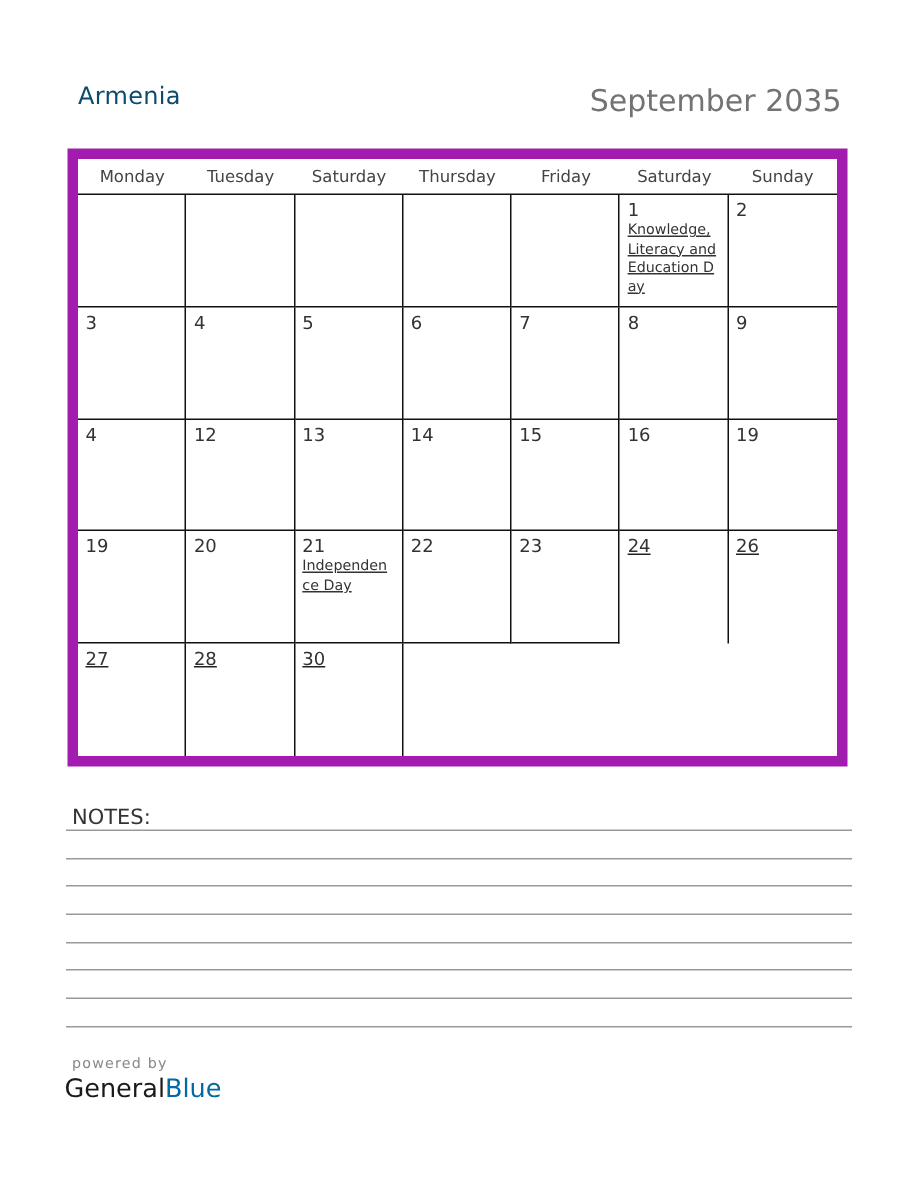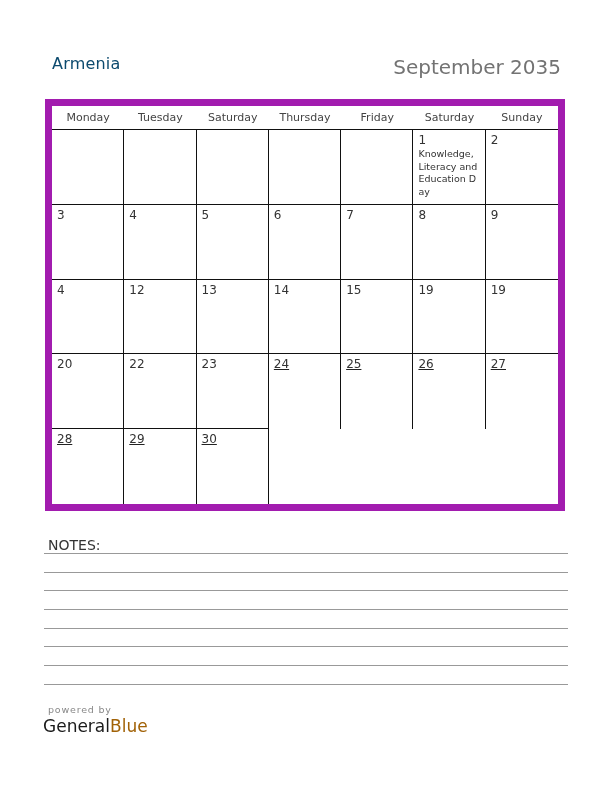--- a/index.html
+++ b/index.html
@@ -11,27 +11,27 @@
           border: 7px solid #a21caf; box-sizing: border-box; }
   .hdr { position: absolute; left: 0; top: 0; width: 100%; height: 24px;
          border-bottom: 1px solid #111; box-sizing: border-box; display: flex; }
   .hdr div { flex: 1; text-align: center; font-size: 11px; line-height: 23px; color: #444; }
   .cells { position: absolute; left: 0; top: 24px; right: 0; bottom: 0;
            display: grid; grid-template-columns: repeat(7, 1fr); grid-template-rows: repeat(5, 1fr); }
   .cell { border-right: 1px solid #111; border-bottom: 1px solid #111; position: relative; padding: 3px 5px; box-sizing: border-box; }
   .cell:nth-child(7n) { border-right: none; }
   .cell.lastrow { border-bottom: none; text-decoration: underline; }
   .num { font-size: 12px; color: #333; line-height: 14px; }
-  .ev { font-size: 9.5px; color: #333; line-height: 12.5px; margin-top: 1px; word-break: break-all; }
+  .ev { font-size: 9.5px; color: #333; line-height: 12.5px; margin-top: 1px; word-break: break-all; text-decoration: underline; }
   .notes-label { position: absolute; left: 48px; top: 537px; font-size: 14px; color: #333; }
   .note-line { position: absolute; left: 44px; width: 524px; height: 0; border-top: 1px solid #999; }
   .powered { position: absolute; left: 48px; top: 704px; font-size: 9.5px; color: #888; letter-spacing: 0.8px; }
   .brand { position: absolute; left: 43px; top: 716px; font-size: 17px; }
   .brand .g { color: #1a1a1a; }
-  .brand .b { color: #a16207; margin-top: 20px; }
+  .brand .b { color: #0369a1; margin-top: 20px; }
 </style>
 </head>
 <body>
 
 <div class="country">Armenia</div>
 <div class="month">September 2035</div>
 
 <div class="grid">
   <div class="hdr">
     <div>Monday</div>
@@ -113,61 +113,61 @@
       </div>
       <div class="cell">
         <div class="num">14</div>
         <div class="ev"></div>
       </div>
       <div class="cell">
         <div class="num">15</div>
         <div class="ev"></div>
       </div>
       <div class="cell">
+        <div class="num">16</div>
+        <div class="ev"></div>
+      </div>
+      <div class="cell">
         <div class="num">19</div>
         <div class="ev"></div>
       </div>
       <div class="cell">
         <div class="num">19</div>
         <div class="ev"></div>
       </div>
       <div class="cell">
         <div class="num">20</div>
         <div class="ev"></div>
+      </div>
+      <div class="cell">
+        <div class="num">21</div>
+        <div class="ev">Independence Day</div>
       </div>
       <div class="cell">
         <div class="num">22</div>
         <div class="ev"></div>
       </div>
       <div class="cell">
         <div class="num">23</div>
         <div class="ev"></div>
       </div>
       <div class="cell lastrow">
         <div class="num">24</div>
         <div class="ev"></div>
       </div>
       <div class="cell lastrow">
-        <div class="num">25</div>
-        <div class="ev"></div>
-      </div>
-      <div class="cell lastrow">
         <div class="num">26</div>
         <div class="ev"></div>
       </div>
       <div class="cell lastrow">
         <div class="num">27</div>
         <div class="ev"></div>
       </div>
       <div class="cell lastrow">
         <div class="num">28</div>
-        <div class="ev"></div>
-      </div>
-      <div class="cell lastrow">
-        <div class="num">29</div>
         <div class="ev"></div>
       </div>
       <div class="cell lastrow">
         <div class="num">30</div>
         <div class="ev"></div>
       </div>
     </div>
 </div>
 
 <div class="notes-label">NOTES:</div>

